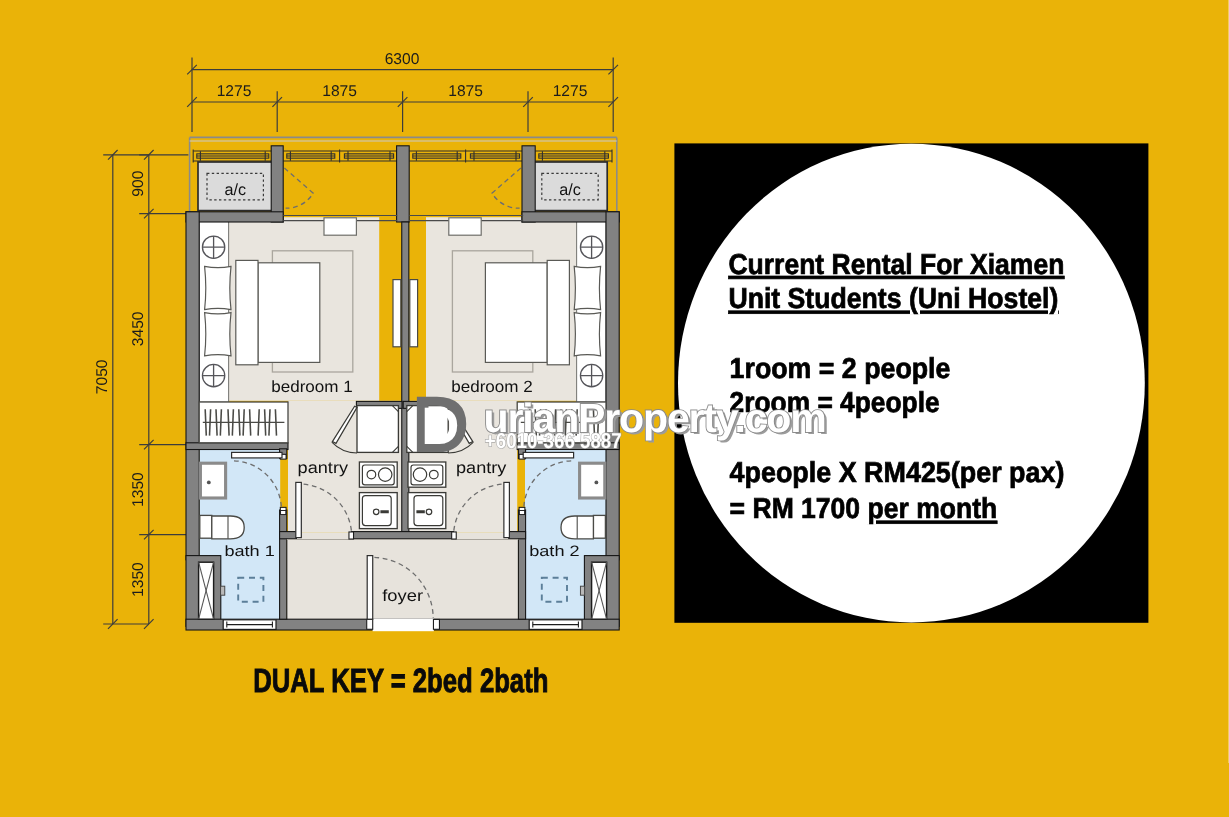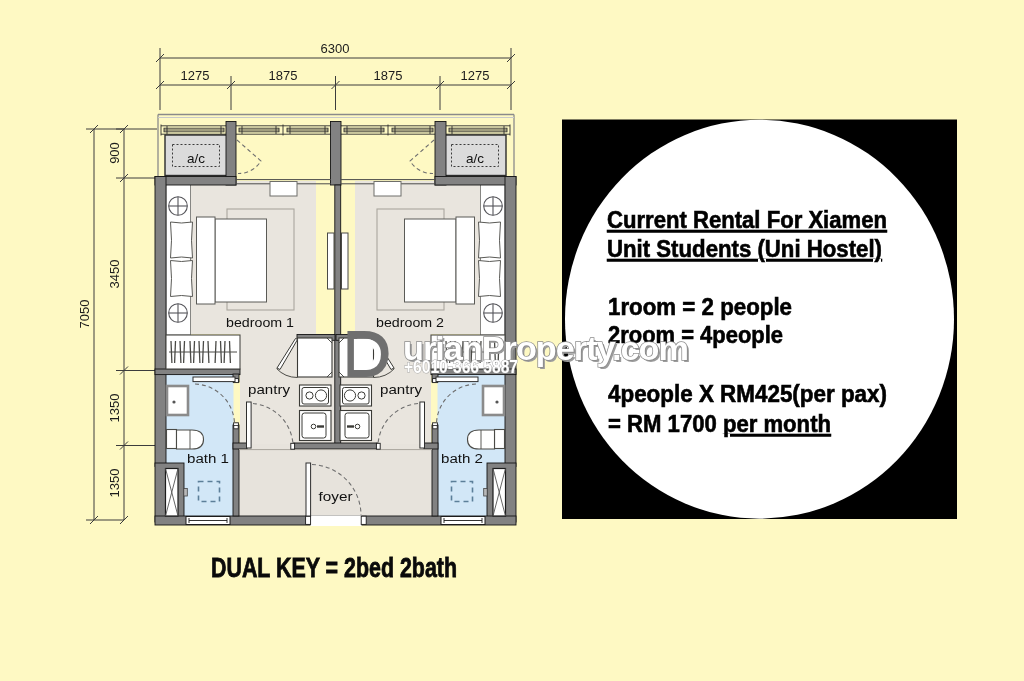--- a/index.html
+++ b/index.html
@@ -1,16 +1,16 @@
 <!DOCTYPE html>
 <html><head>
 <meta charset="utf-8">
 <style>
   html,body{margin:0;padding:0;background:#fff;}
-  #stage{position:relative;width:1024px;height:681px;background:#fef9c3;overflow:hidden;
+  #stage{position:relative;width:1024px;height:681px;background:#eab308;overflow:hidden;
          font-family:"Liberation Sans", sans-serif;}
   svg{position:absolute;left:0;top:0;filter:opacity(0.999);}
   text{font-family:"Liberation Sans", sans-serif;fill-opacity:0.999;}
 </style>
 </head>
 <body>
 <div id="stage">
 <svg width="1024" height="681" viewBox="0 0 1024 681">
 <g stroke="#3c3c3c" stroke-width="1" fill="none">
 

